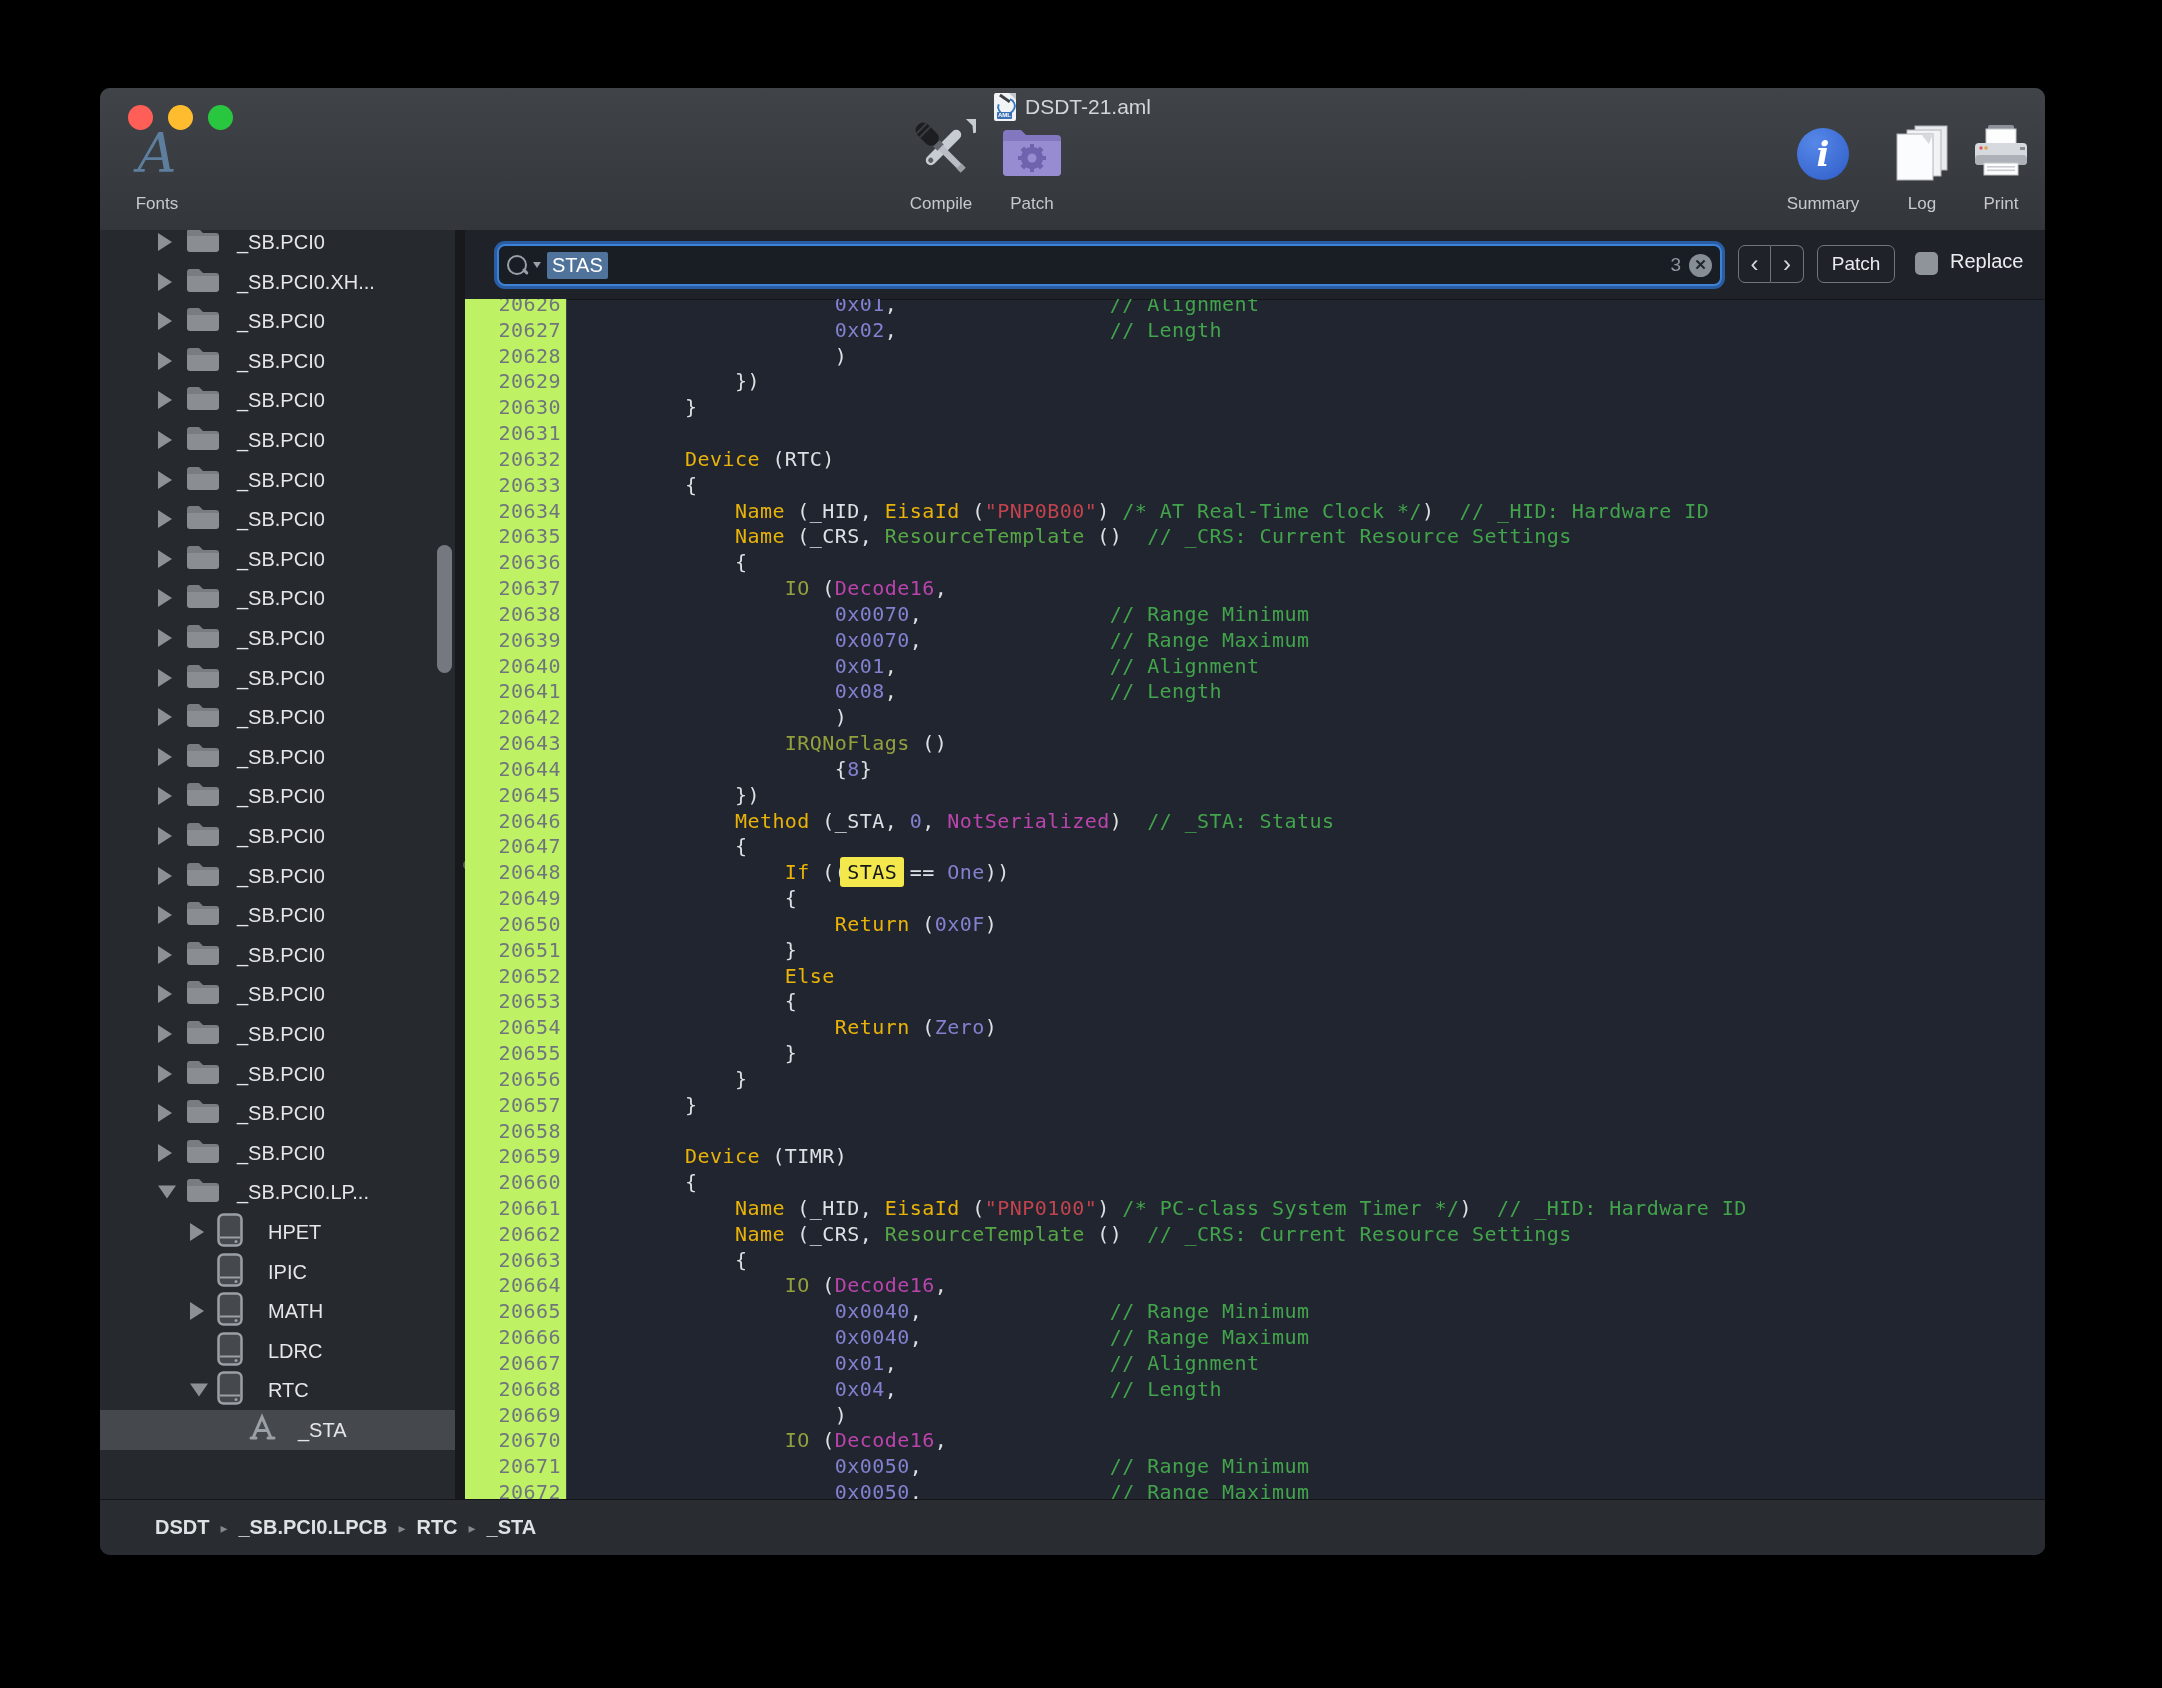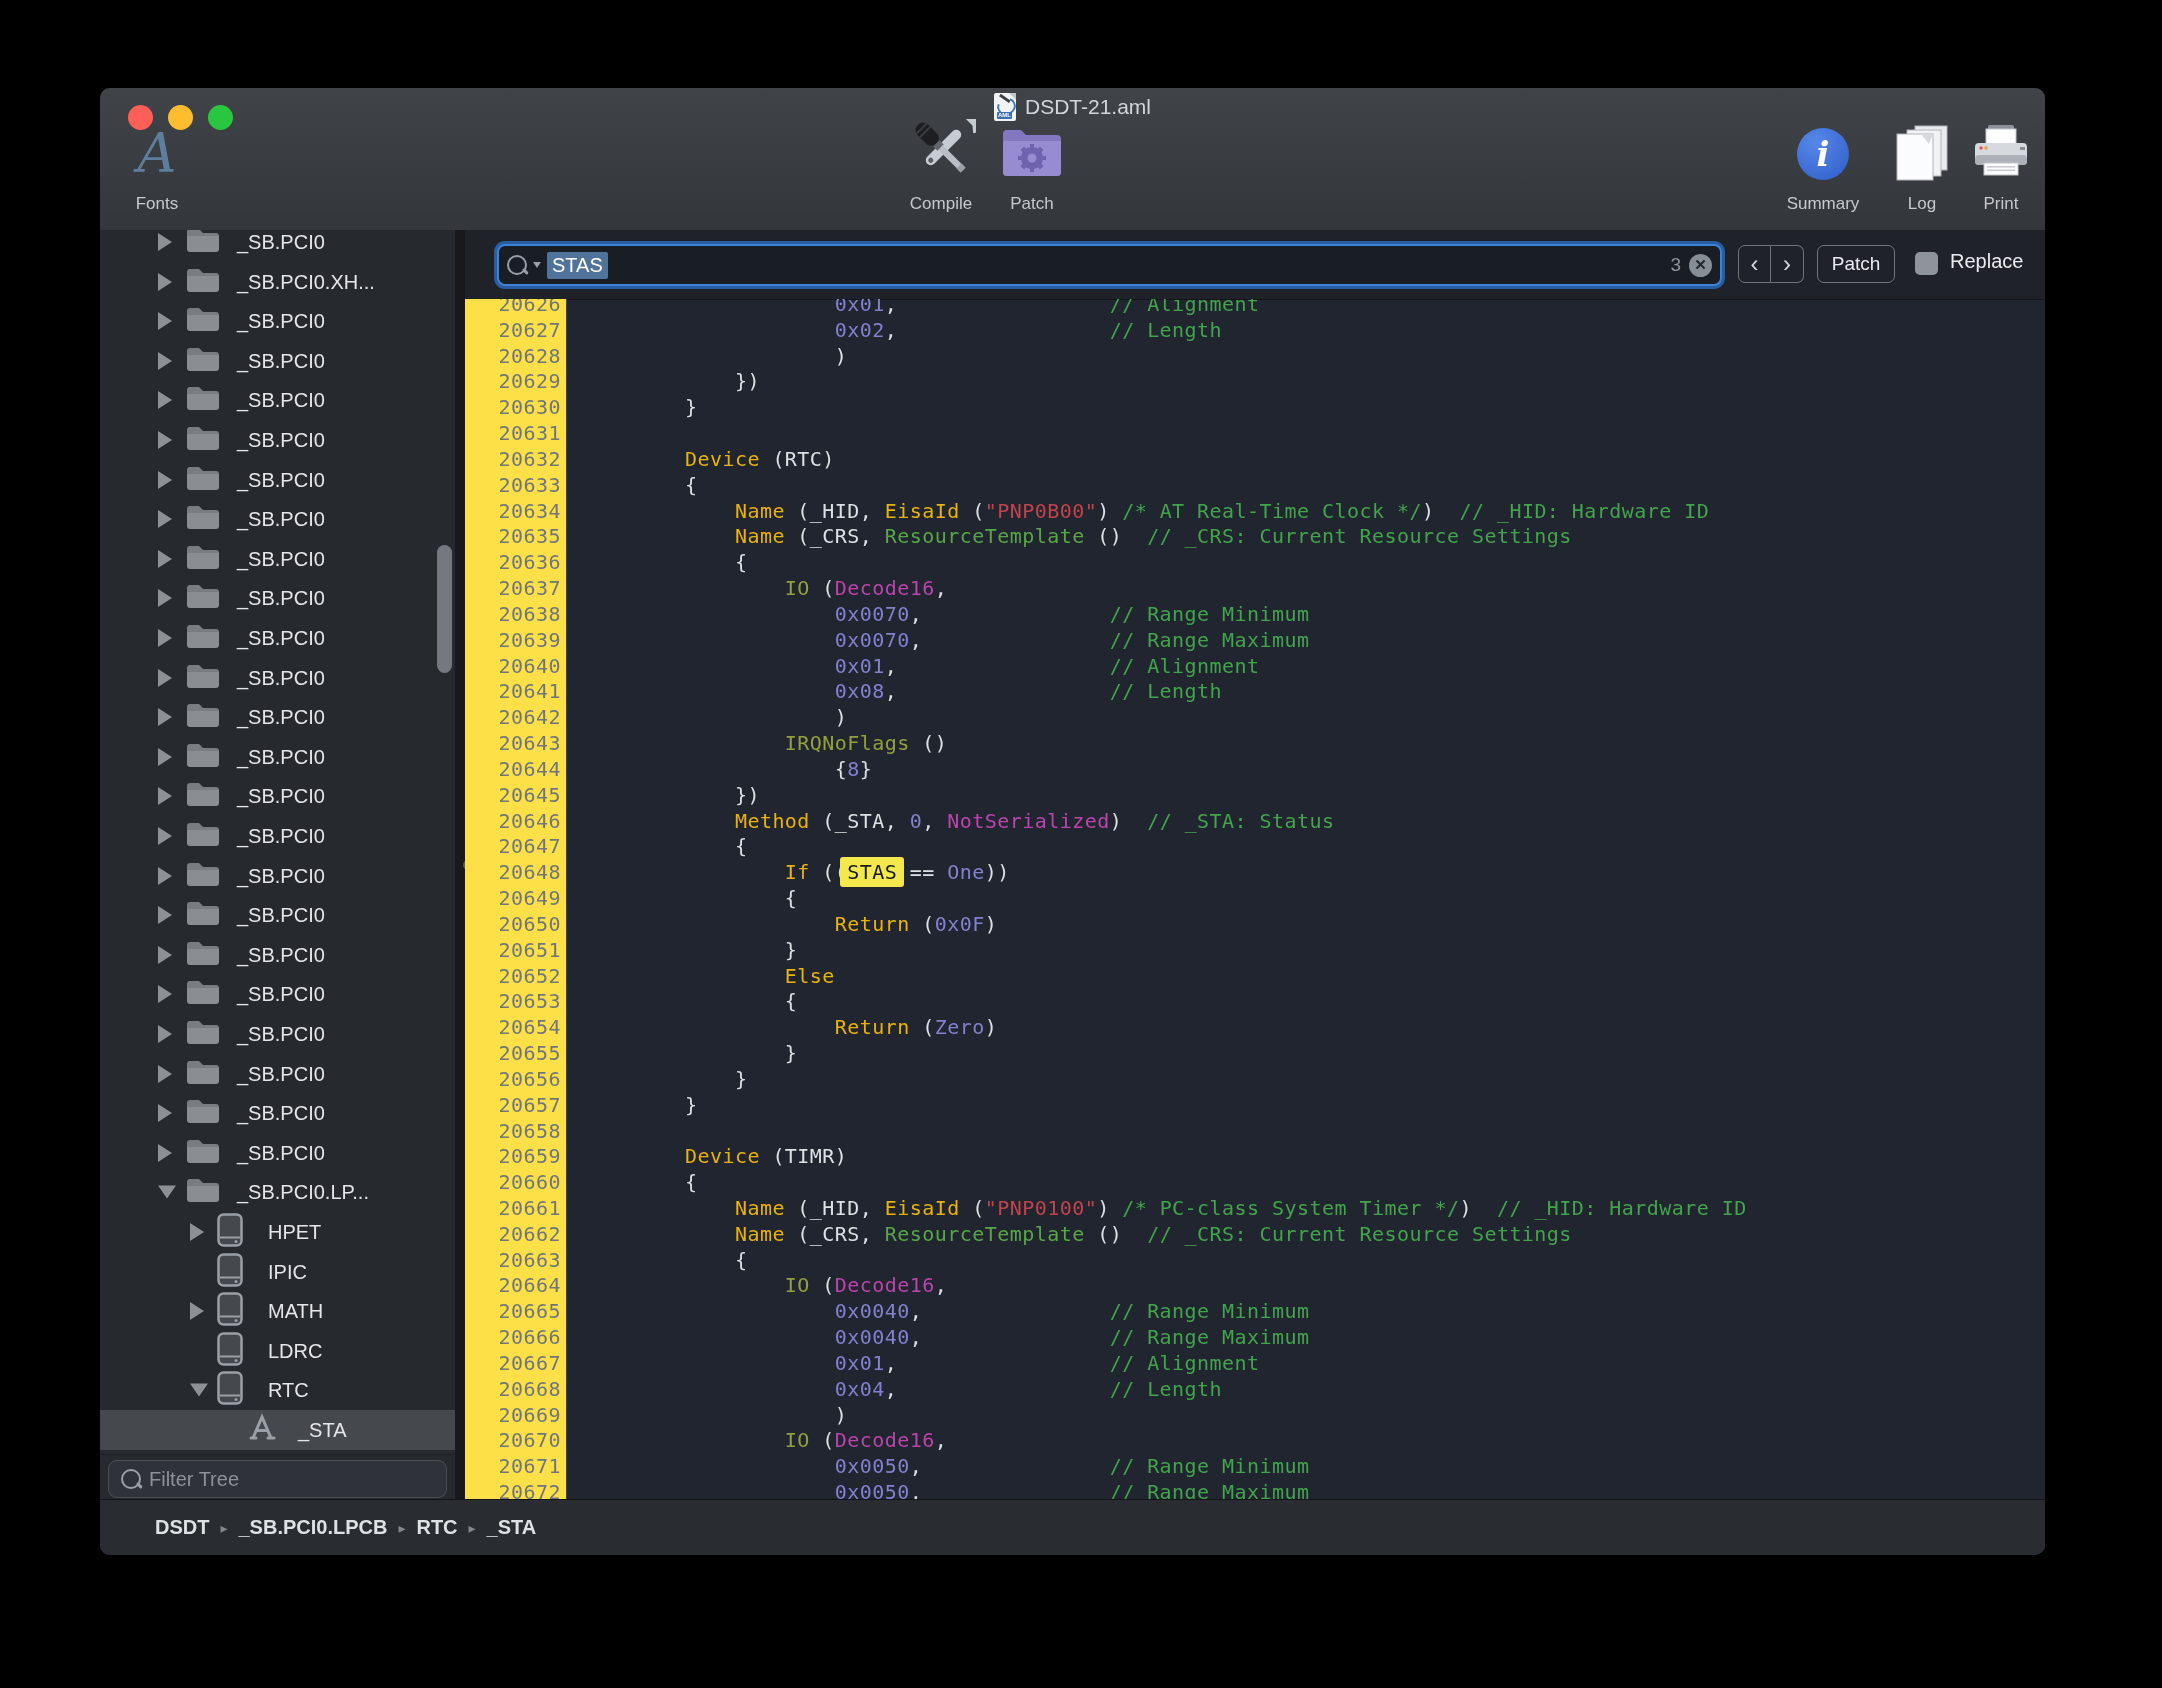--- a/index.html
+++ b/index.html
@@ -63,21 +63,21 @@
   .navgroup{position:absolute;left:1273px;top:15px;height:38px;display:flex;}
   .navbtn{width:33px;height:38px;border:1.5px solid #70747b;display:flex;align-items:center;justify-content:center;
           color:#d6d9dc;font-size:24px;background:transparent;box-sizing:border-box;}
   .navbtn.first{border-radius:7px 0 0 7px;}
   .navbtn.last{border-radius:0 7px 7px 0;border-left:none;}
   .donebtn{position:absolute;left:1352px;top:15px;width:78px;height:38px;border:1.5px solid #70747b;border-radius:7px;
            color:#e9ebee;font-size:19px;display:flex;align-items:center;justify-content:center;box-sizing:border-box;}
   .repl-check{position:absolute;left:1450px;top:22px;width:23px;height:23px;border-radius:5px;background:#8f949b;}
   .repl-label{position:absolute;left:1485px;top:20px;font-size:20px;color:#e9ebee;}
   .codearea{position:absolute;left:0;top:69px;right:0;bottom:0;overflow:hidden;}
-  .gutter{position:absolute;left:0;top:0;width:101px;height:100%;background:#fde047;border-right:1px solid #3c4048;}
+  .gutter{position:absolute;left:0;top:0;width:101px;height:100%;background:#bef264;border-right:1px solid #3c4048;}
   .lnums,.codelines{font-family:"DejaVu Sans Mono",monospace;font-size:20px;line-height:25.83px;
                     letter-spacing:0.45px;white-space:pre;margin-top:-7px;}
   .lnums{color:#70757d;text-align:right;padding-right:5px;}
   .codelines{position:absolute;left:120px;top:0;color:#dde0e4;}
   .sp-k{color:#eab308;} .sp-n{color:#8480cf;} .sp-c{color:#42a44b;} .sp-s{color:#c2434e;}
   .sp-r{color:#93a13d;} .sp-f{color:#58a747;margin-top:19px;} .sp-m{color:#bb44ad;}
   .sp-h{background:#f3e94c;color:#15171a;border-radius:3px;padding:3px 7px;margin:-3px -7px;}
   
   .bottombar{position:absolute;left:0;bottom:0;width:100%;height:55px;background:#292c30;
              border-top:1px solid #131519;display:flex;align-items:center;}
@@ -455,26 +455,20 @@
               <span class="tlabel" style="left: 168px;">RTC</span>
             </div>
             <div class="tree-row selected" style="top: 1180px;">
               <span class="ticon-tree" style="left: 148px;"><svg width="30" height="30" viewBox="0 0 30 30">
                   <path d="M5 25 L14 4 L23 25 M8.5 17.5 L19.5 17.5 M3 25 L8 25 M20 25 L26 25" stroke="#9aa0a6" stroke-width="3" fill="none" stroke-linecap="round"></path>
                 </svg></span>
               <span class="tlabel" style="left: 198px;">_STA</span>
             </div>
           </div>
         <div class="tree-scroll"></div>
-        <div class="filter-strip">
-          <div class="filter-field">
-            <span class="mag" style="margin-left:12px;"></span>
-            <span class="filter-ph">Filter Tree</span>
-          </div>
-        </div>
       </div>
 
       <div class="divider"></div>
       <div class="split-dot"></div>
 
       <div class="editor">
         <div class="findbar">
           <div class="findfield">
             <span class="mag"></span>
             <span class="mag-chev"></span>

